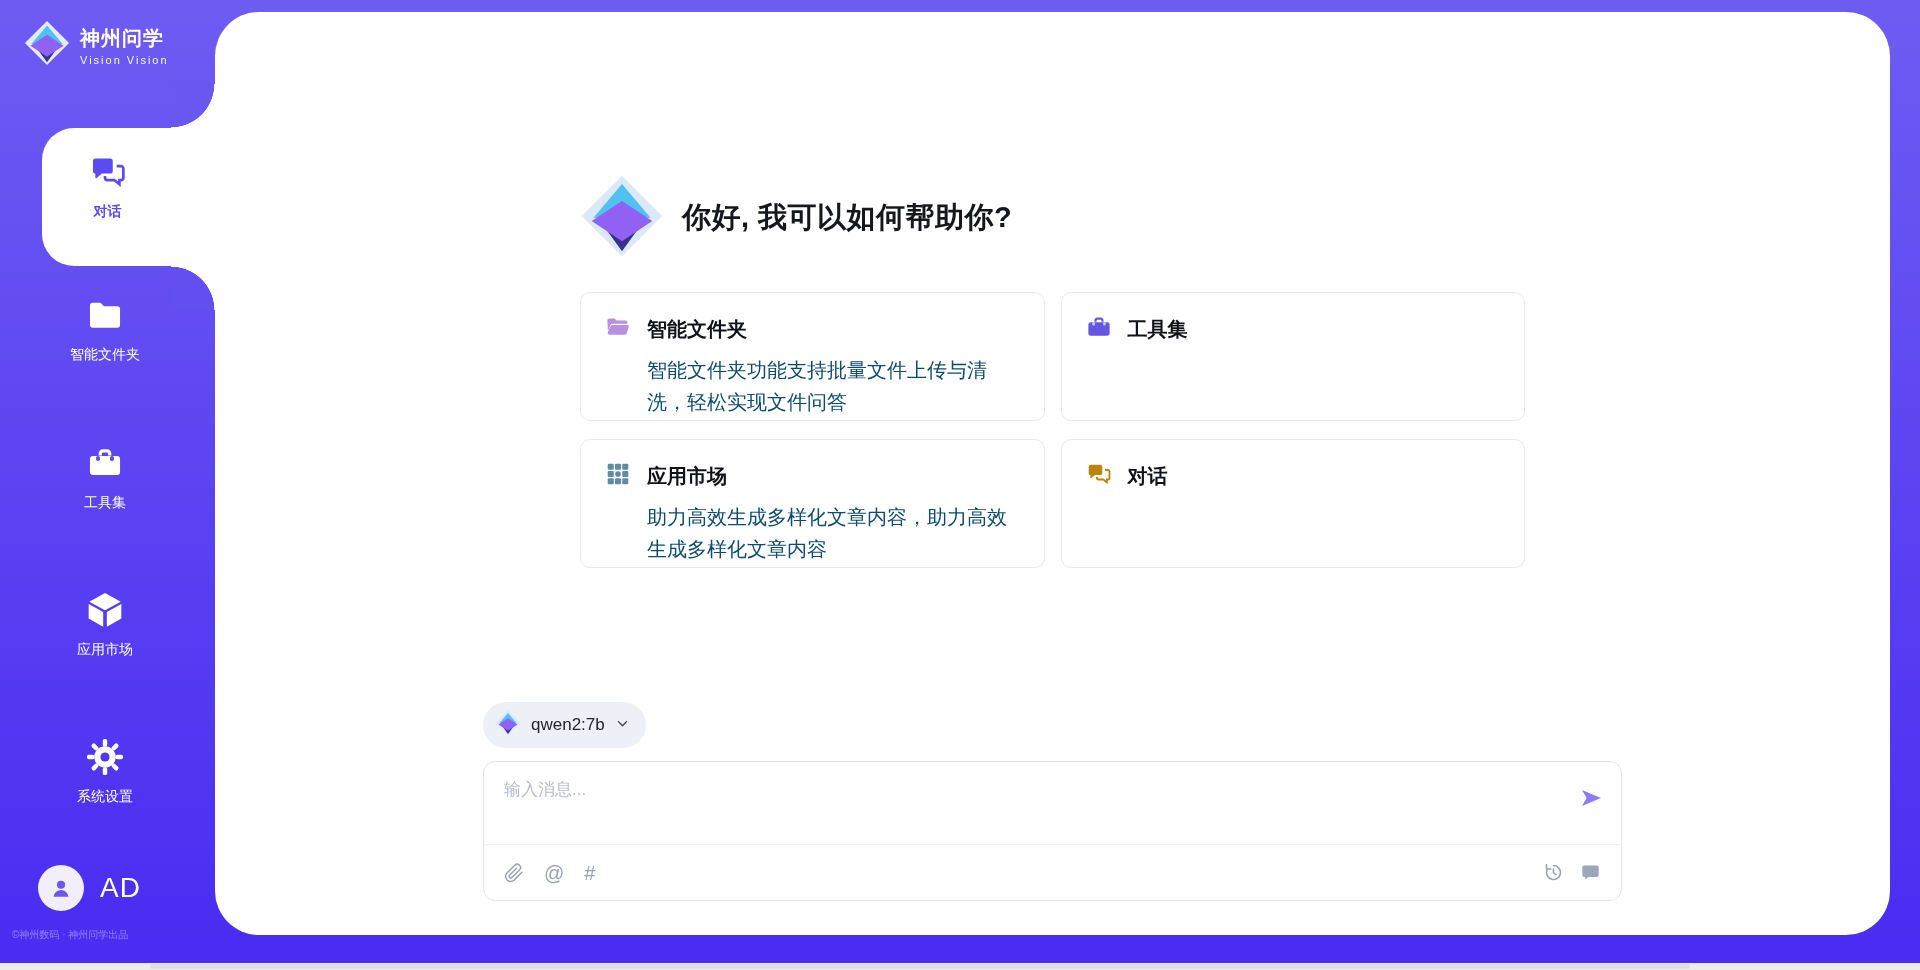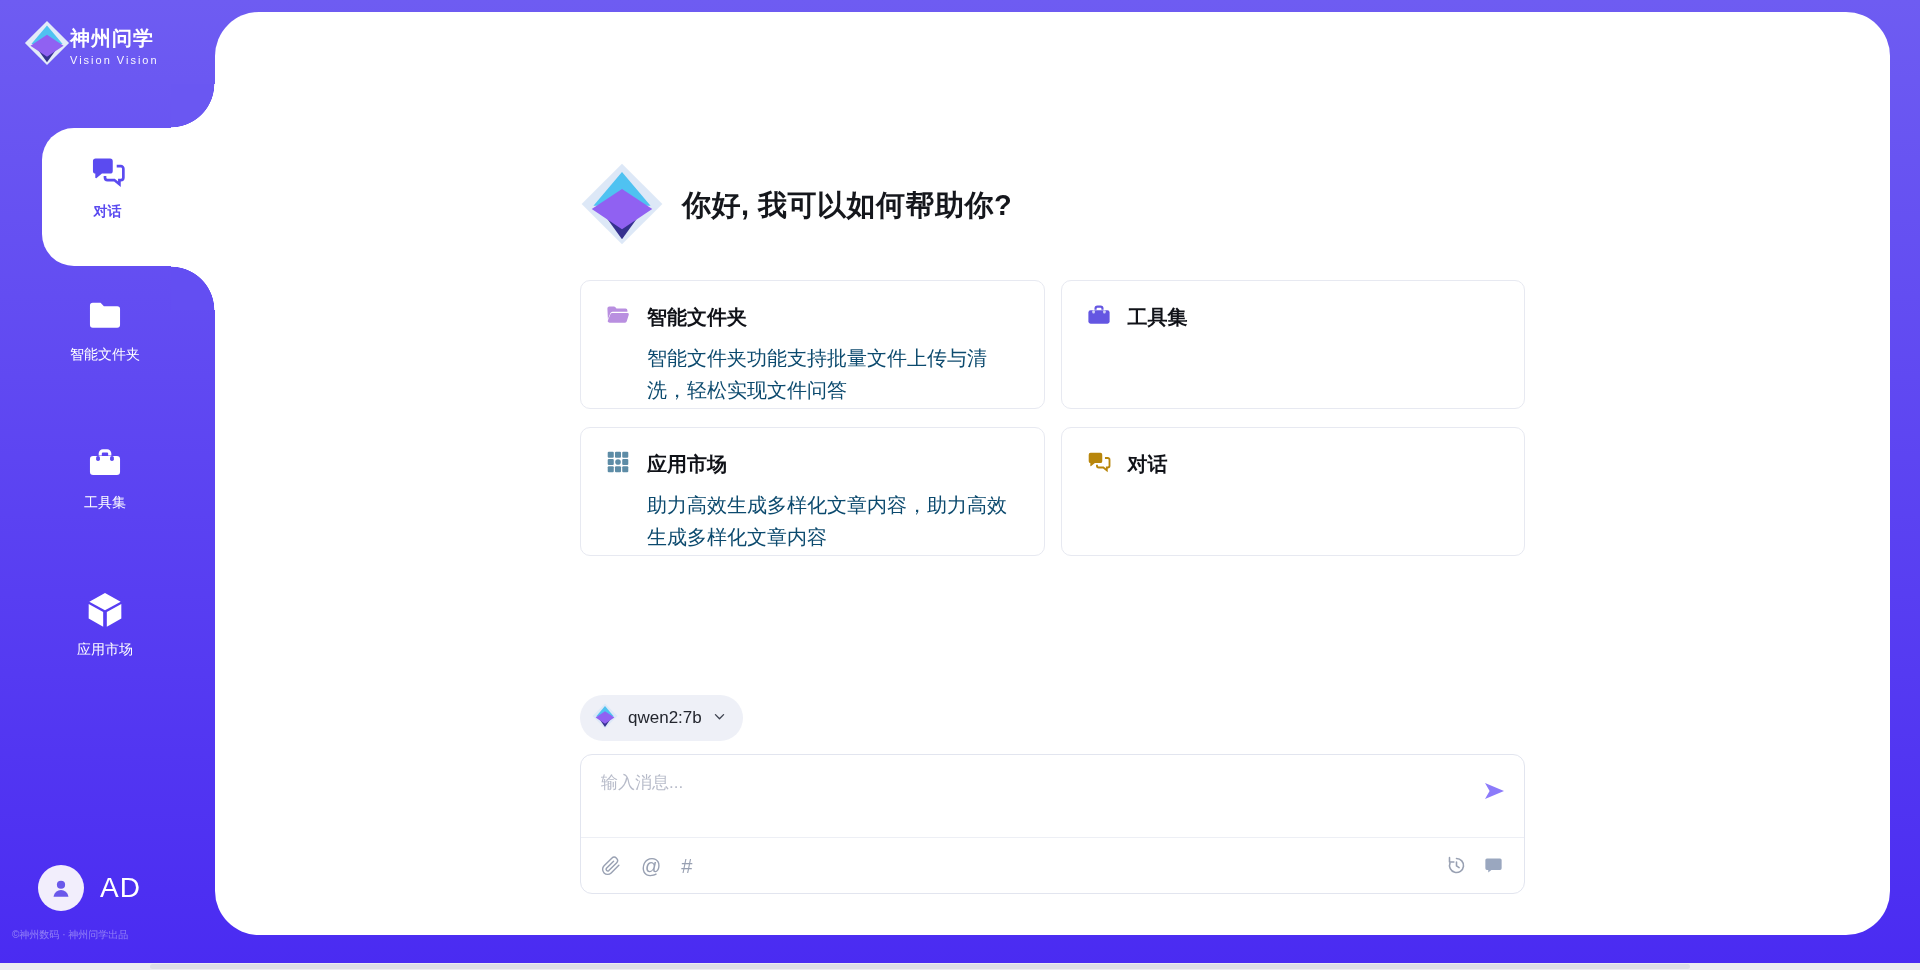--- a/index.html
+++ b/index.html
@@ -5,21 +5,21 @@
   * { margin:0; padding:0; box-sizing:border-box; }
   html,body { width:1920px; height:970px; overflow:hidden; }
   body {
     font-family:"Liberation Sans","DejaVu Sans",sans-serif;
     background:linear-gradient(180deg,#6e5cf2 0%,#4a2bf2 100%);
     position:relative;
   }
 
   
   .sidebar { position:absolute; left:0; top:0; width:215px; height:100%; z-index:2; }
-  .brand { position:absolute; top:20px; left:24px; display:flex; align-items:center; }
+  .brand { position:absolute; top:20px; left:24px; display:flex; align-items:center; gap:10px; }
   .brand-text { color:#fff; }
   .brand-name { font-size:20px; font-weight:700; letter-spacing:1px; }
   .brand-sub { font-size:11px; letter-spacing:2px; margin-top:2px; opacity:.95; }
 
   .nav-item { position:absolute; left:0; width:210px; display:flex; flex-direction:column;
               align-items:center; cursor:pointer; }
   .nav-label { font-size:14px; margin-top:11px; color:#fff; }
   .nav-item .icon-wrap { width:40px; height:40px; display:flex; align-items:center; justify-content:center; }
 
   .nav-item.active { left:0; width:215px; height:138px; }
@@ -35,35 +35,35 @@
 
   .user-row { position:absolute; top:865px; left:38px; display:flex; align-items:center; gap:16px; cursor:pointer; }
   .avatar { width:46px; height:46px; border-radius:50%; background:#f2eefc;
             display:flex; align-items:center; justify-content:center; }
   .user-name { color:#fff; font-size:28px; letter-spacing:1px; }
   .side-footer { position:absolute; left:12px; top:928px; font-size:10px; color:rgba(255,255,255,.38); white-space:nowrap; }
 
   
   .content { position:absolute; left:215px; top:12px; width:1675px; height:923px;
              background:#fff; border-radius:44px; z-index:1; }
-  .center { width:945px; margin:0 auto; position:relative; }
+  .center { width:945px; margin:12px auto; position:relative; }
 
   .greeting { display:flex; align-items:center; gap:18px; padding-top:150px; }
   .greeting h1 { font-size:29px; font-weight:700; color:#15171c; letter-spacing:.5px; }
 
   .cards { margin-top:30px; display:grid; grid-template-columns:1fr 1fr; column-gap:16px; row-gap:18px; }
   .card { background:#fff; border:1px solid #e7e9f1; border-radius:10px;
           padding:21px 24px; height:129px; cursor:pointer; }
   .card-head { display:flex; align-items:center; gap:16px; }
   .card-title { font-size:20px; font-weight:700; color:#101218; }
   .card-desc { margin-top:10px; padding-left:42px; font-size:20px; color:#0c4a6e; line-height:1.6; }
 
   
   .composer { position:absolute; left:0; right:0; bottom:25px; }
-  .composer-inner { width:945px; margin:16px auto; }
+  .composer-inner { width:1139px; margin:9px auto; }
   .model-pill { display:inline-flex; align-items:center; gap:10px; height:46px;
                 background:#eef0f7; border-radius:24px; padding:0 16px 0 12px;
                 margin-bottom:13px; cursor:pointer; }
   .model-label { font-size:17px; color:#23262e; }
 
   .input-card { position:relative; height:140px; border:1.5px solid #e2e5ef; border-radius:12px; background:#fff; }
   .msg-input { position:absolute; top:16px; left:20px; right:64px; height:58px;
                border:none; outline:none; resize:none; font-size:17px; color:#333;
                font-family:"Liberation Sans","DejaVu Sans",sans-serif; background:transparent; }
   .msg-input::placeholder { color:#b7bbc9; }
@@ -140,20 +140,39 @@
         <g fill="#fff">
           <polygon points="12,1.8 21.4,7 12,12.2 2.6,7"></polygon>
           <polygon points="2.2,8.4 10.9,13.2 10.9,22 2.2,17.1"></polygon>
           <polygon points="21.8,8.4 13.1,13.2 13.1,22 21.8,17.1"></polygon>
         </g>
       </svg>
     </span>
     <span class="nav-label">应用市场</span>
   </div>
 
+  <div class="nav-item" style="top:737px;">
+    <span class="icon-wrap">
+      <svg width="38" height="38" viewBox="0 0 24 24">
+        <g fill="#fff">
+          <circle cx="12" cy="12" r="6.8"></circle>
+          <rect x="10.6" y="0.6" width="2.8" height="4.8" rx="1.2"></rect>
+          <rect x="10.6" y="18.6" width="2.8" height="4.8" rx="1.2"></rect>
+          <rect x="10.6" y="0.6" width="2.8" height="4.8" rx="1.2" transform="rotate(45 12 12)"></rect>
+          <rect x="10.6" y="18.6" width="2.8" height="4.8" rx="1.2" transform="rotate(45 12 12)"></rect>
+          <rect x="10.6" y="0.6" width="2.8" height="4.8" rx="1.2" transform="rotate(90 12 12)"></rect>
+          <rect x="10.6" y="18.6" width="2.8" height="4.8" rx="1.2" transform="rotate(90 12 12)"></rect>
+          <rect x="10.6" y="0.6" width="2.8" height="4.8" rx="1.2" transform="rotate(135 12 12)"></rect>
+          <rect x="10.6" y="18.6" width="2.8" height="4.8" rx="1.2" transform="rotate(135 12 12)"></rect>
+        </g>
+        <circle cx="12" cy="12" r="2.9" fill="#5236f2"></circle>
+      </svg>
+    </span>
+    <span class="nav-label">系统设置</span>
+  </div>
 
   <div class="user-row">
     <span class="avatar">
       <svg width="26" height="26" viewBox="0 0 24 24">
         <circle cx="12" cy="9" r="3.8" fill="#6a58ea"></circle>
         <path d="M5.2 19.5a6.9 6.9 0 0 1 13.6 0v.5H5.2z" fill="#6a58ea"></path>
       </svg>
     </span>
     <span class="user-name">AD</span>
   </div>

